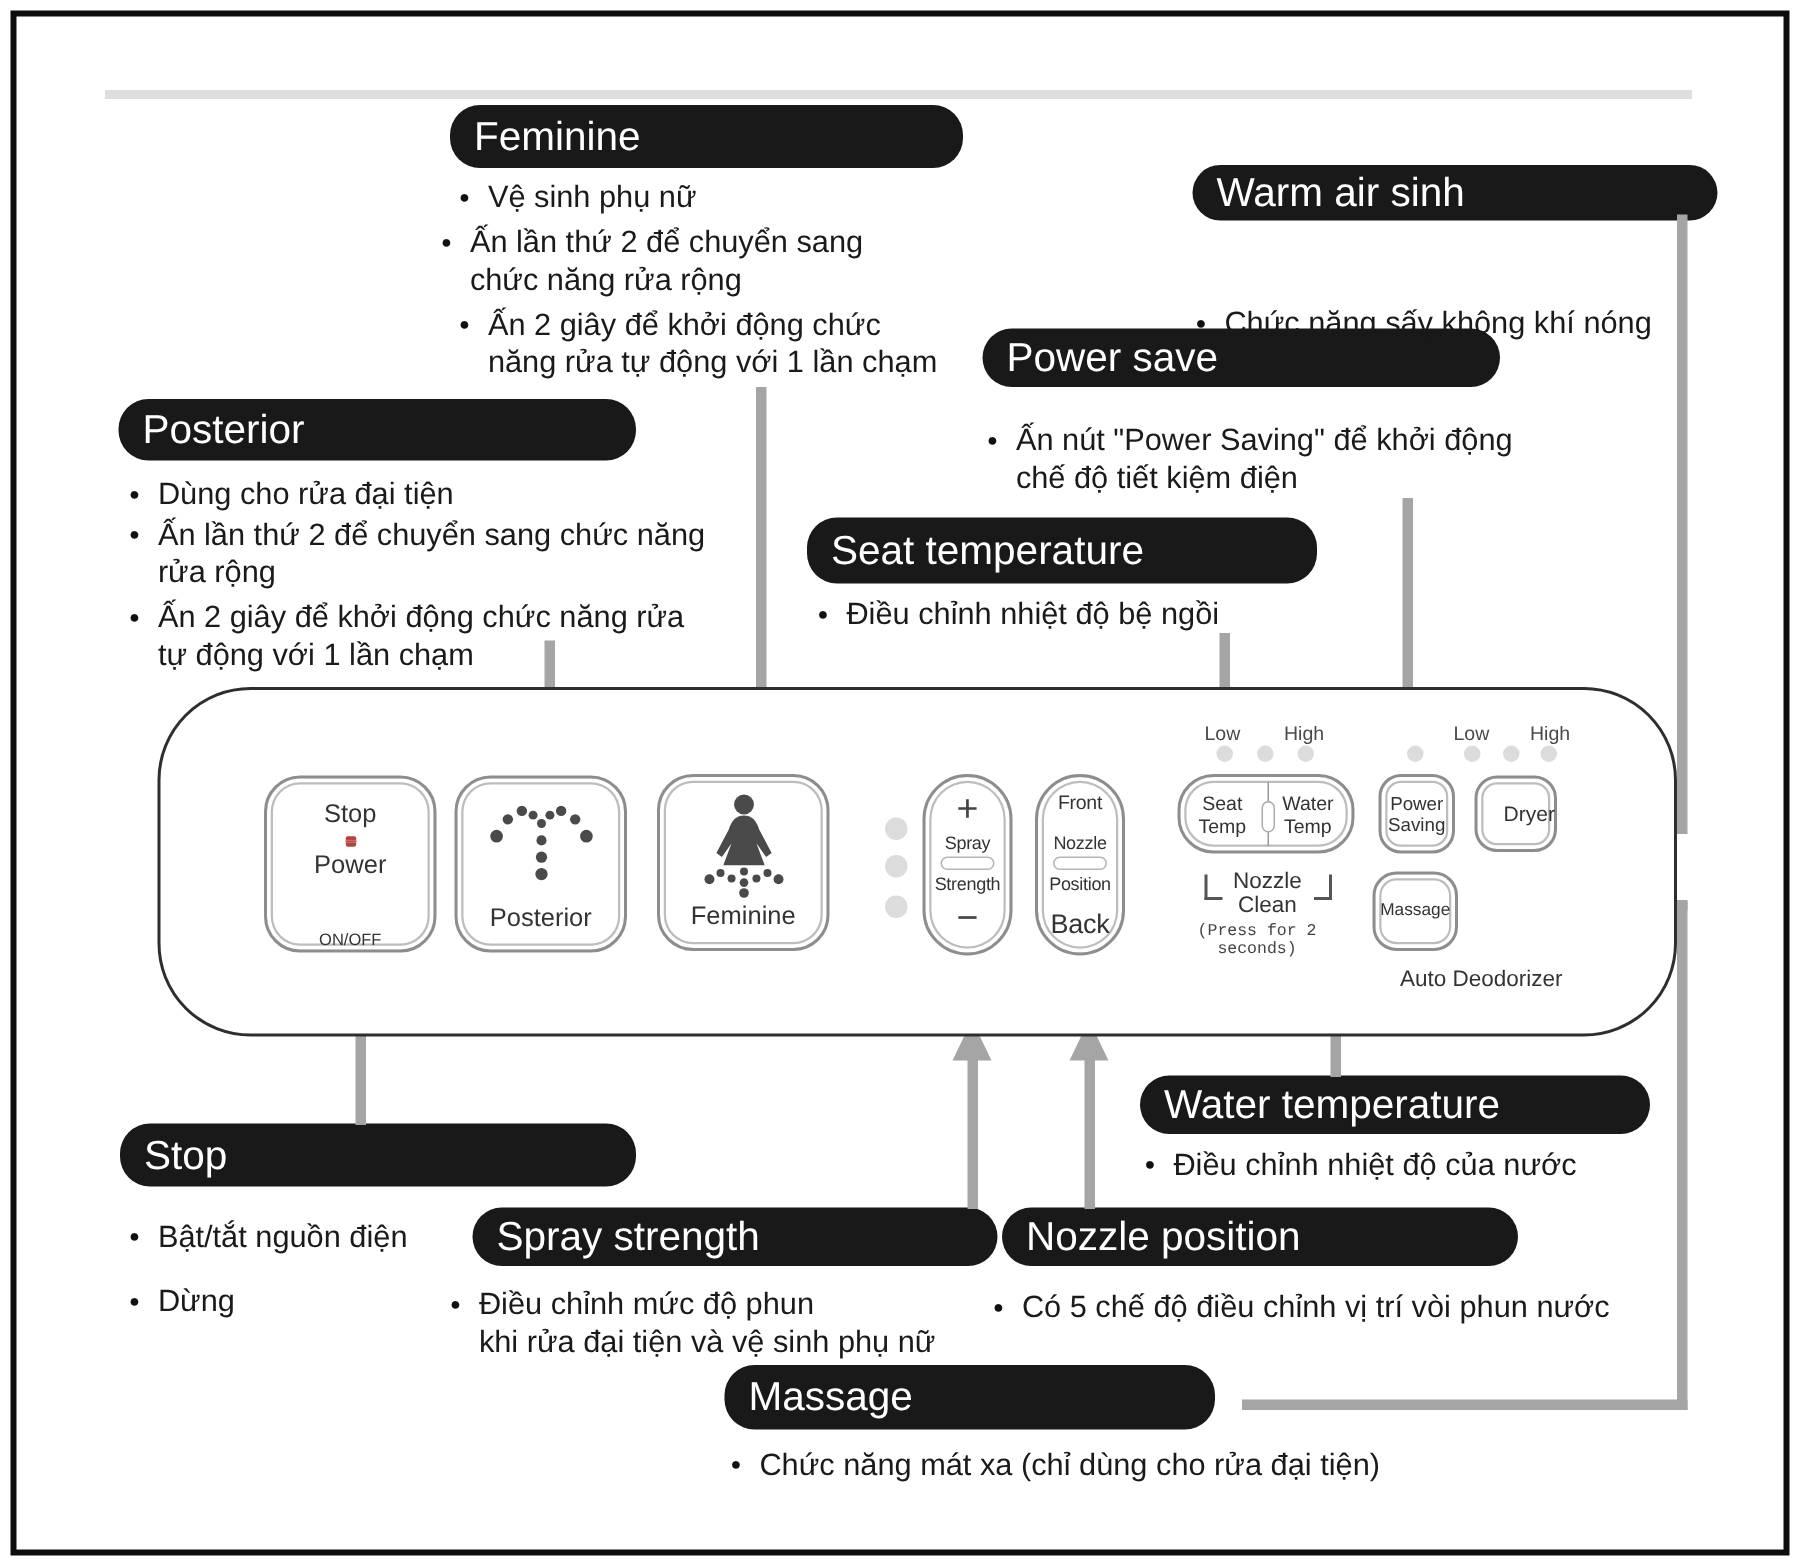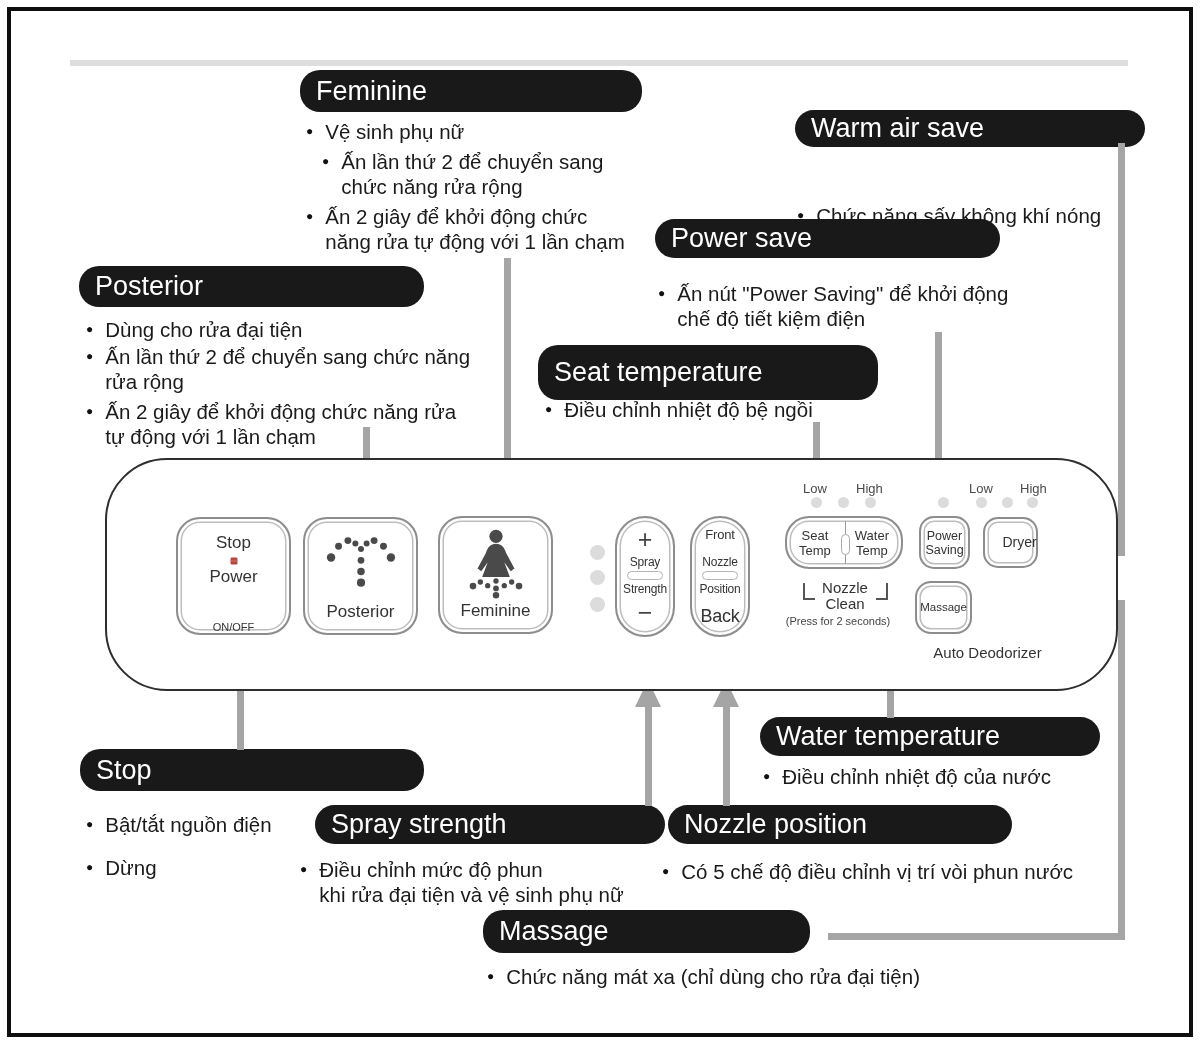--- a/index.html
+++ b/index.html
@@ -47,29 +47,29 @@
 </head>
 <body>
 
 <div class="frame"></div>
 <div class="topband"></div>
 
 <div class="pill" style="left:300px;top:70px;width:342px;height:42px;">
   <span>Feminine</span>
 </div>
 <div class="pill" style="left:795px;top:110px;width:350px;height:37px;">
-  <span>Warm air save</span>
+  <span>Warm air sinh</span>
 </div>
 <div class="pill" style="left:655px;top:219px;width:345px;height:39px;">
   <span>Power save</span>
 </div>
 <div class="pill" style="left:79px;top:266px;width:345px;height:41px;">
   <span>Posterior</span>
 </div>
-<div class="pill" style="left:538px;top:345px;width:340px;height:55px;text-align:center;">
+<div class="pill" style="left:538px;top:345px;width:340px;height:44px;text-align:center;">
   <span>Seat temperature</span>
 </div>
 <div class="pill" style="left:80px;top:749px;width:344px;height:42px;">
   <span>Stop</span>
 </div>
 <div class="pill" style="left:315px;top:805px;width:350px;height:39px;">
   <span>Spray strength</span>
 </div>
 <div class="pill" style="left:668px;top:805px;width:344px;height:39px;">
   <span>Nozzle position</span>
@@ -77,21 +77,21 @@
 <div class="pill" style="left:760px;top:717px;width:340px;height:39px;">
   <span>Water temperature</span>
 </div>
 <div class="pill" style="left:483px;top:910px;width:327px;height:43px;">
   <span>Massage</span>
 </div>
 
 <div class="bullet" style="left:306px;top:119px;">
     <span class="bt">Vệ sinh phụ nữ</span>
   </div>
-<div class="bullet" style="left:322px;top:149px;">
+<div class="bullet" style="left:294px;top:149px;">
     <span class="bt">Ấn lần thứ 2 để chuyển sang
 chức năng rửa rộng</span>
   </div>
 <div class="bullet" style="left:306px;top:204px;">
     <span class="bt">Ấn 2 giây để khởi động chức
 năng rửa tự động với 1 lần chạm</span>
   </div>
 
 <div class="bullet" style="left:797px;top:159px;margin-top:44px;">
     <span class="bt">Chức năng sấy không khí nóng</span>
@@ -288,18 +288,18 @@
 <div class="btn" style="left:983px;top:517px;width:55px;height:51px;border-radius:15px;justify-content:center;padding-left:18px;">
   <div class="small-word" style="font-size:14px;">Dryer</div>
 </div>
 
 <div class="bracket-l" style="left:803px;top:583px;"></div>
 <div class="bracket-r" style="left:876px;top:583px;"></div>
 <div class="center-text" style="left:805px;top:580px;width:80px;font-size:15px;line-height:15.5px;color:#333;">
   <div>Nozzle</div>
   <div>Clean</div>
 </div>
-<div class="center-text" style="left:778px;top:615px;width:120px;font-size:11px;color:#444;">(Press for 2 seconds)</div>
+<div class="center-text" style="left:778px;top:615px;width:120px;font-size:11px;color:#444;font-family:Liberation Mono, monospace;">(Press for 2 seconds)</div>
 
 <div class="btn" style="left:915px;top:581px;width:57px;height:53px;border-radius:16px;justify-content:center;">
   <div class="small-word" style="font-size:11.5px;">Massage</div>
 </div>
 <div class="center-text" style="left:920px;top:644px;width:135px;font-size:15px;color:#333;">Auto Deodorizer</div>
 
 </body></html>

